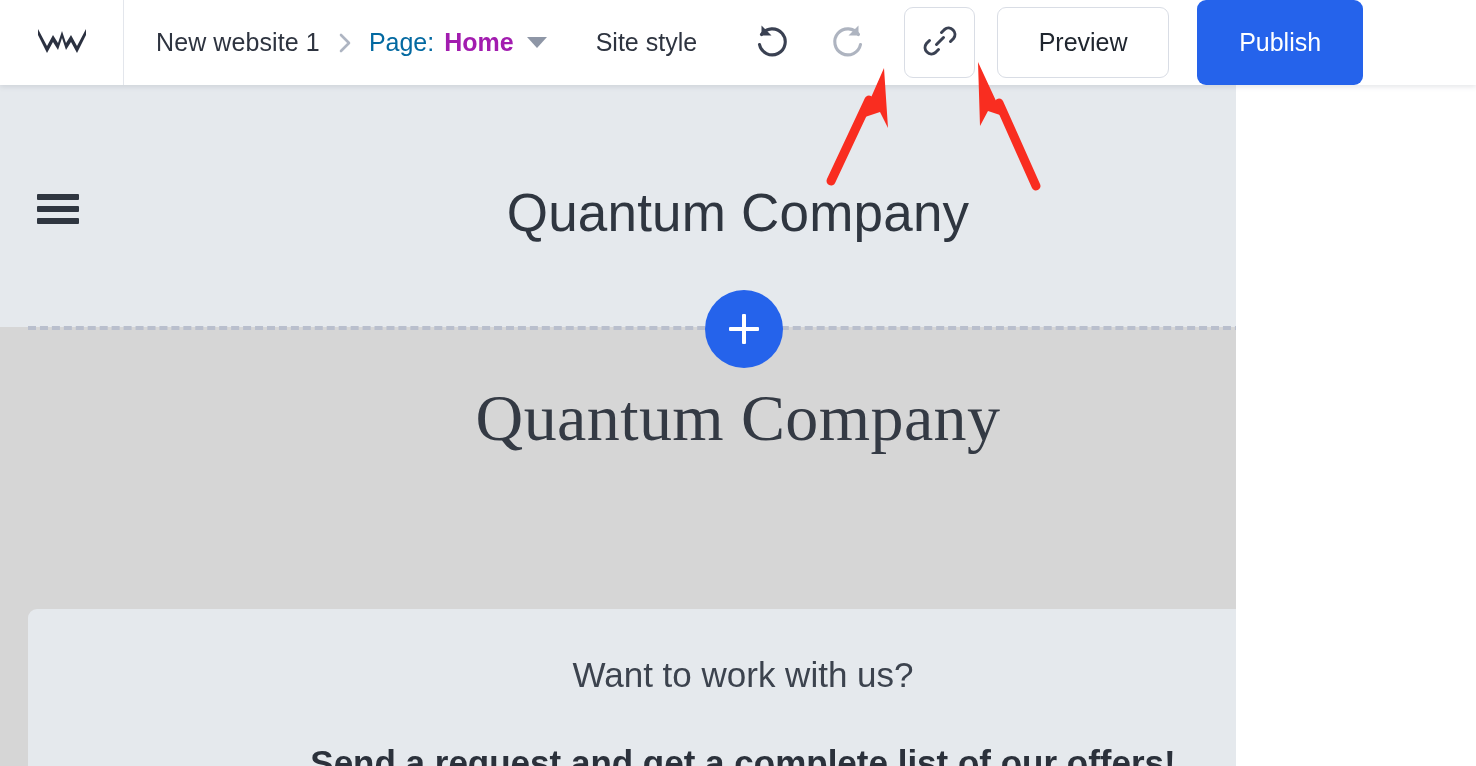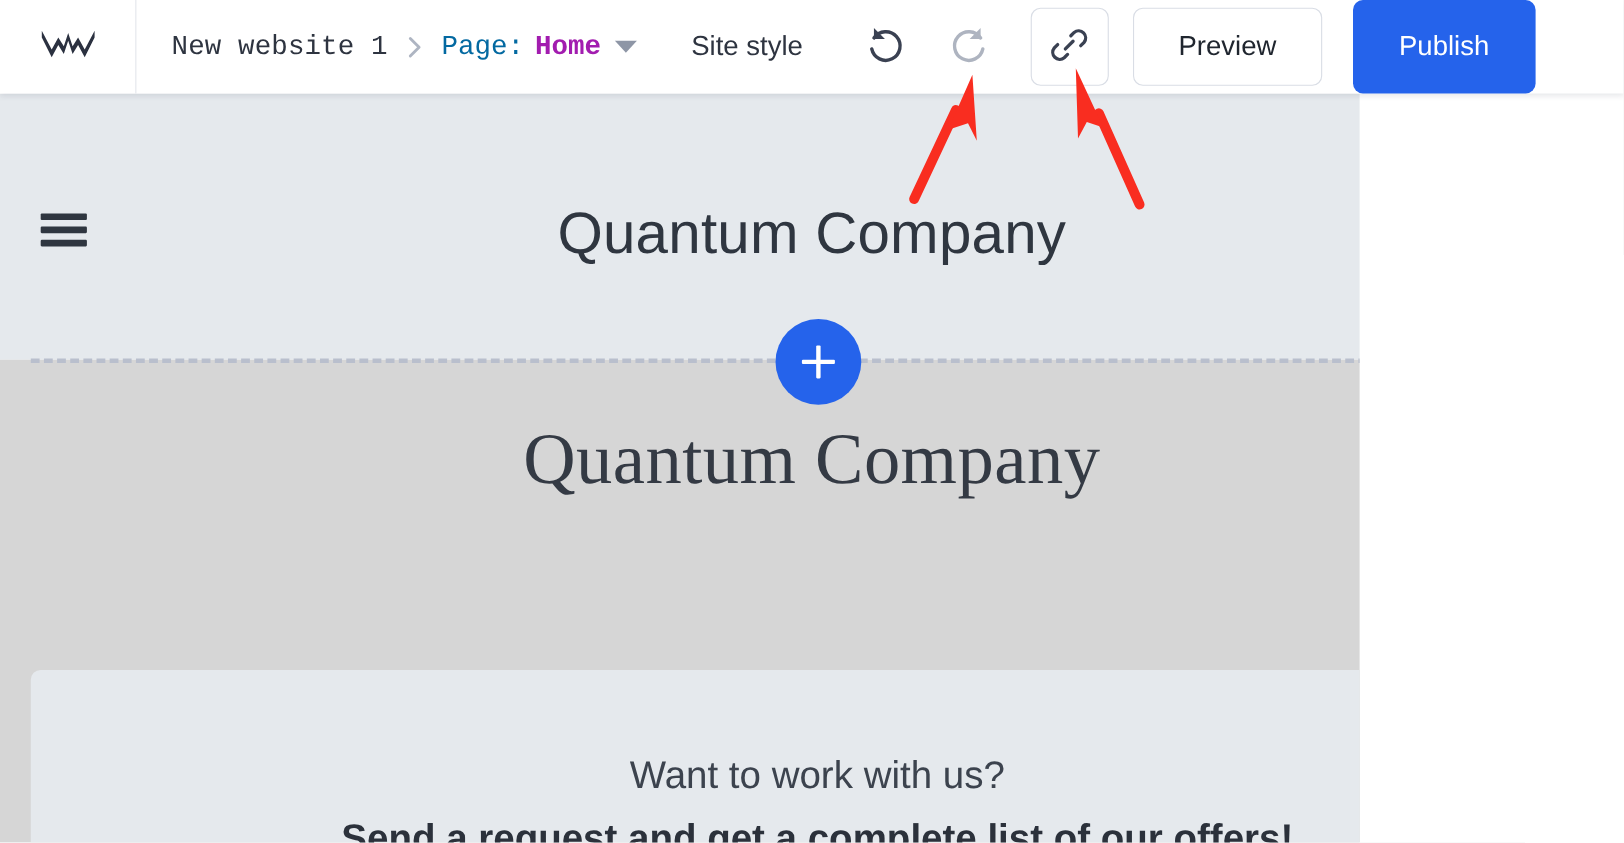--- a/index.html
+++ b/index.html
@@ -41,21 +41,20 @@
     border-right: 1px solid #e3e6ec;
     flex: 0 0 124px;
   }
   .logo-mark { display: block; }
 
   .breadcrumb {
     display: flex;
     align-items: center;
     margin-left: 32px;
     gap: 0;
-    font-family: Liberation Mono, monospace;
   }
   .bc-site {
     font-size: 25px;
     color: #2e3440;
     letter-spacing: .1px;
     white-space: nowrap;
   }
   .bc-sep {
     margin: 0 16px 0 18px;
     display: flex;
@@ -285,21 +284,21 @@
     position: absolute;
     left: 28px;
     top: 282px;
     width: 1430px;
     height: 157px;
     border-radius: 9px 9px 0 0;
   }
   .cta-q {
     position: absolute;
     left: 0;
-    top: 76px;
+    top: 46px;
     width: 1430px;
     text-align: center;
     font-size: 35px;
     font-weight: 400;
     color: #3c434e;
   }
   .cta-sub {
     position: absolute;
     left: 0;
     top: 134px;

